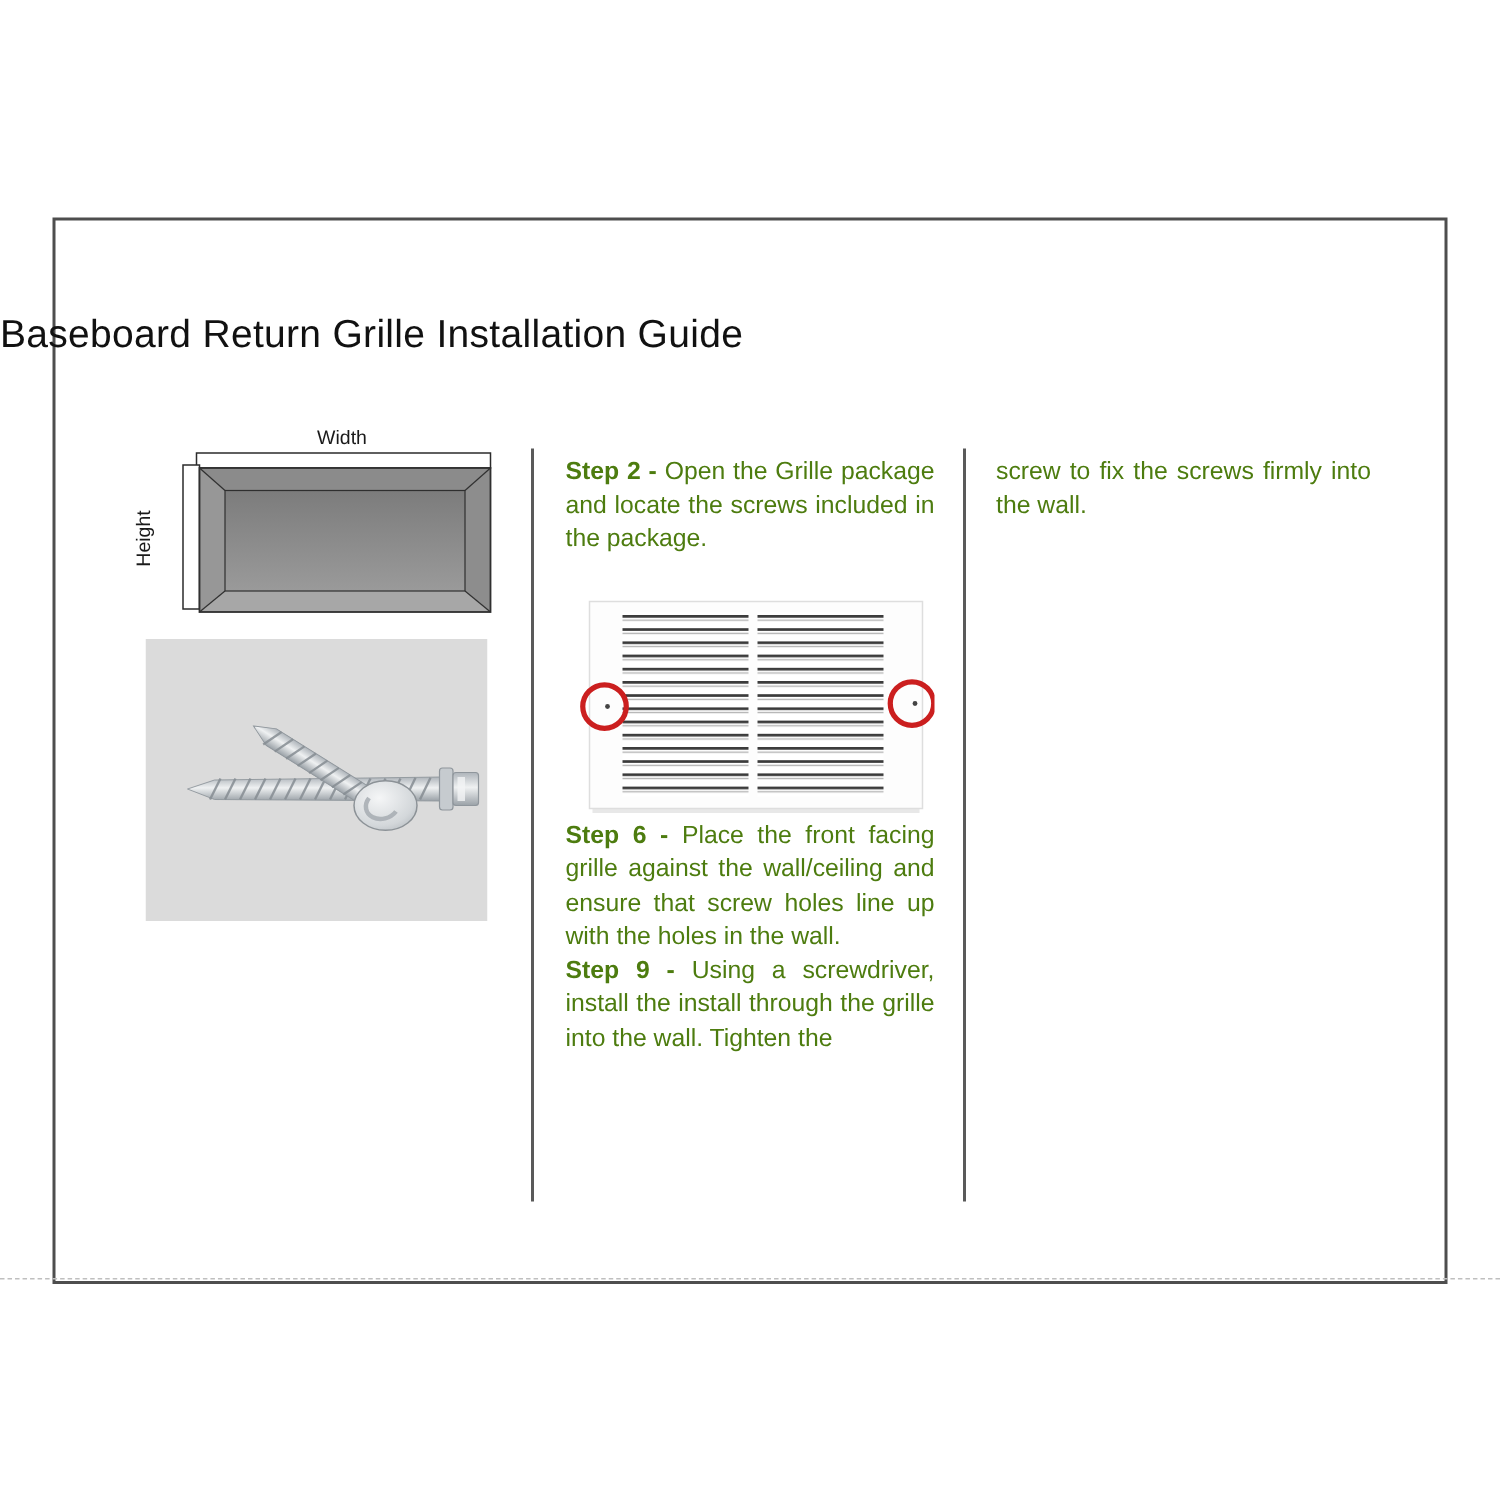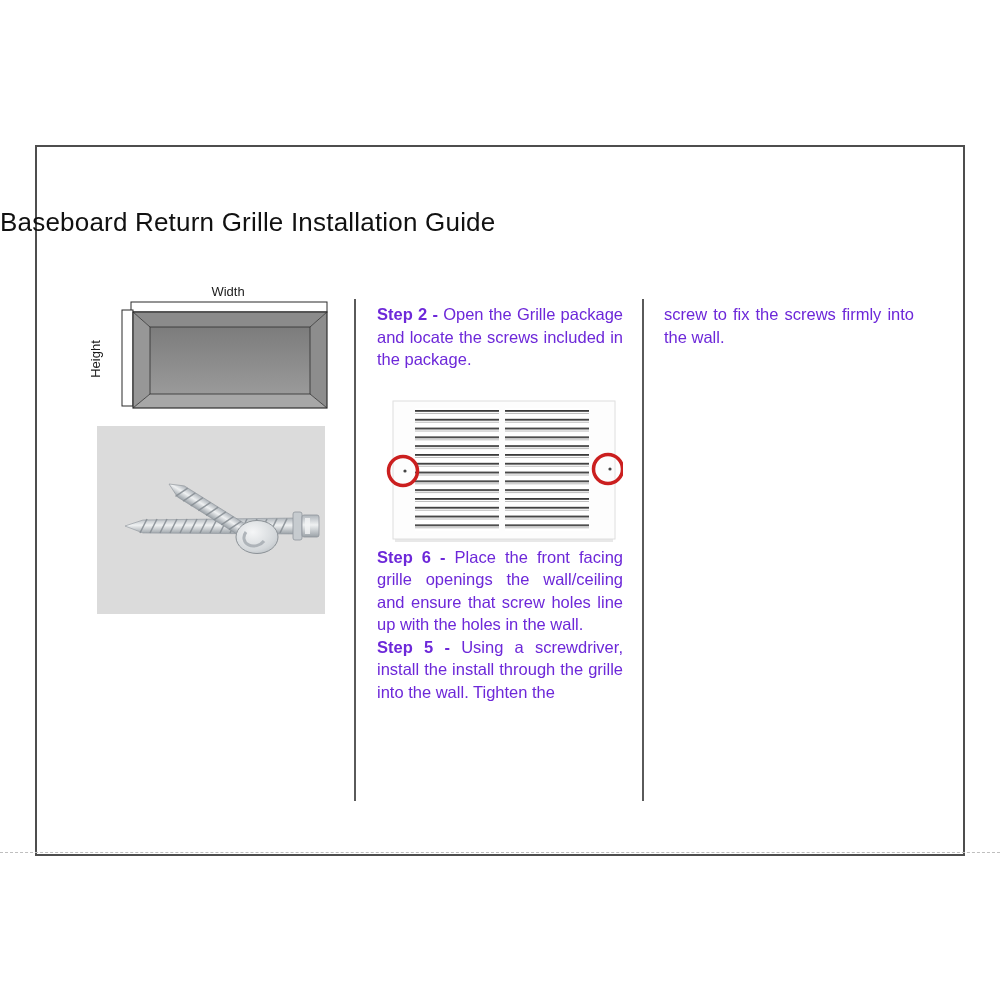--- a/index.html
+++ b/index.html
@@ -12,21 +12,21 @@
   .doc-title{position:absolute;left:0;right:0;top:207px;text-align:left;
         font-size:26px;letter-spacing:0.2px;color:#111;}
   .col{position:absolute;}
   .col1{left:86px;top:283px;width:250px;text-decoration:underline;}
   .col2{left:377px;top:303px;width:246px;}
   .col3{left:664px;top:303px;width:250px;}
   .divider{position:absolute;width:2px;background:#5a5a5a;}
   .div1{left:354px;top:299px;height:502px;}
   .div2{left:642px;top:299px;height:502px;}
   p.step{font-size:16.5px;line-height:22.5px;text-align:justify;text-align-last:left;
-        margin:0;color:#6d28d9;}
+        margin:0;color:#4d7c0f;}
   p.step b{font-weight:bold;}
   p.bold-par{font-weight:bold;}
   .m-top10{margin-top:10px;}
   .m-top18{margin-top:18px;}
   .m-top25{margin-top:25px;}
   .m-top53{margin-top:53px;}
   svg{display:block;}
   svg text{font-family:"Liberation Sans",sans-serif;fill:#1a1a1a;}
   .diagram-svg{margin:0;}
   .screws-svg{margin-left:11px;margin-top:8px;}
@@ -150,23 +150,23 @@
       <rect x="18" y="142" width="218" height="4" fill="#e8e8e8"></rect>
       <rect x="16" y="5" width="222" height="138" fill="#fdfdfd" stroke="#dedede" stroke-width="1"></rect>
       <rect x="38" y="12" width="84" height="123" fill="url(#louver)"></rect>
       <rect x="128" y="12" width="84" height="123" fill="url(#louver)"></rect>
       <circle cx="26" cy="75" r="14.5" fill="none" stroke-width="3.5" stroke="#cb1f1f"></circle>
       <circle cx="28" cy="75" r="1.6" fill="#444444"></circle>
       <circle cx="231" cy="73" r="14.5" fill="none" stroke-width="3.5" stroke="#cb1f1f"></circle>
       <circle cx="233" cy="73" r="1.6" fill="#444444"></circle>
     </svg>
 
-    <p class="step m-top53"><b>Step 6 -</b> <span>Place the front facing grille openings the wall/ceiling and ensure that screw holes line up with the holes in the wall.</span></p>
+    <p class="step m-top53"><b>Step 6 -</b> <span>Place the front facing grille against the wall/ceiling and ensure that screw holes line up with the holes in the wall.</span></p>
 
-    <p class="step m-top10"><b>Step 5 -</b> <span>Using a screwdriver, install the install through the grille into the wall. Tighten the</span></p>
+    <p class="step m-top10"><b>Step 9 -</b> <span>Using a screwdriver, install the install through the grille into the wall. Tighten the</span></p>
   </div>
 
   <div class="col col3">
 
     <p class="step"><span>screw to fix the screws firmly into the wall.</span></p>
 
   </div>
 
 </div>
 

